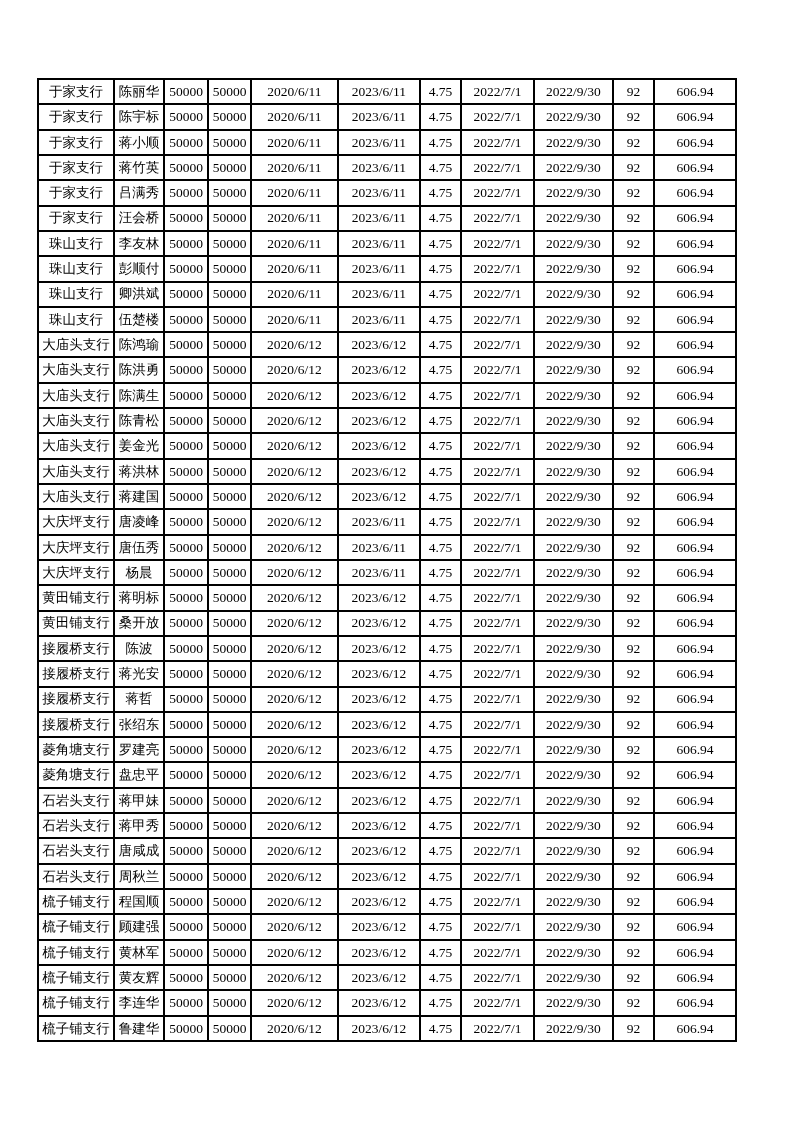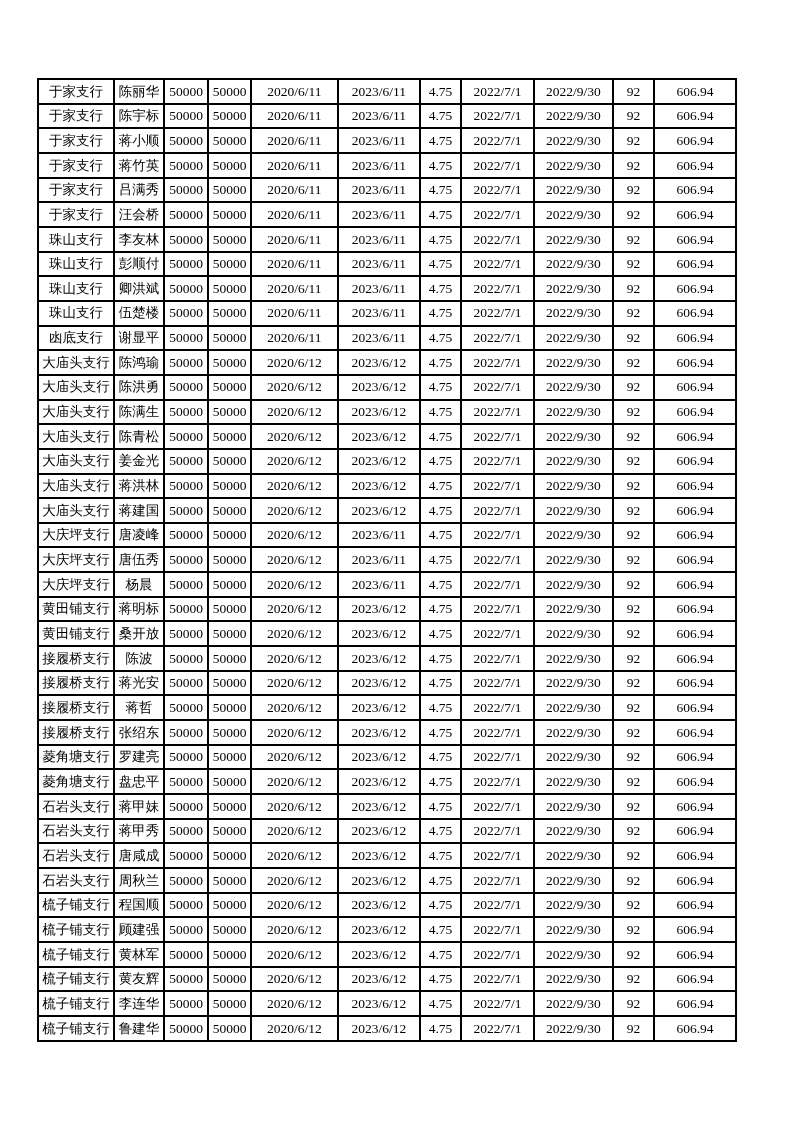--- a/index.html
+++ b/index.html
@@ -180,33 +180,20 @@
           <td>50000</td>
           <td>2020/6/11</td>
           <td>2023/6/11</td>
           <td>4.75</td>
           <td>2022/7/1</td>
           <td>2022/9/30</td>
           <td>92</td>
           <td>606.94</td>
         </tr>
         <tr>
-          <td>凼底支行</td>
-          <td>谢显平</td>
-          <td>50000</td>
-          <td>50000</td>
-          <td>2020/6/11</td>
-          <td>2023/6/11</td>
-          <td>4.75</td>
-          <td>2022/7/1</td>
-          <td>2022/9/30</td>
-          <td>92</td>
-          <td>606.94</td>
-        </tr>
-        <tr>
           <td>大庙头支行</td>
           <td>陈鸿瑜</td>
           <td>50000</td>
           <td>50000</td>
           <td>2020/6/12</td>
           <td>2023/6/12</td>
           <td>4.75</td>
           <td>2022/7/1</td>
           <td>2022/9/30</td>
           <td>92</td>

